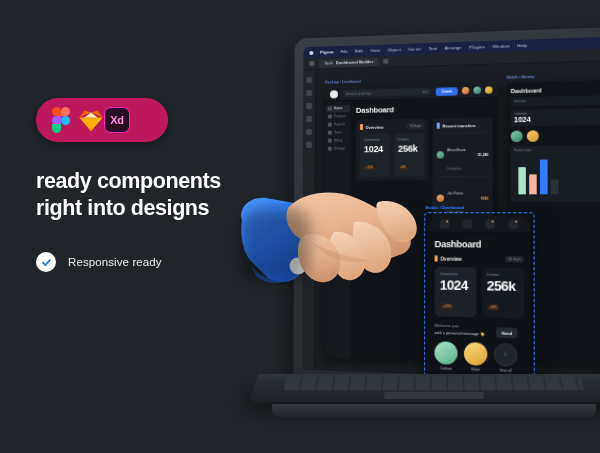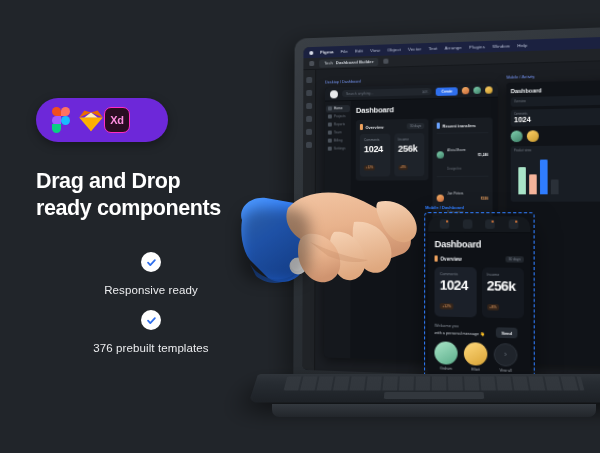--- a/index.html
+++ b/index.html
@@ -10,21 +10,21 @@
     overflow: hidden;
     position: relative;
   }
   .stage { position: absolute; inset: 0; }
 
   
   .promo { position: absolute; left: 36px; top: 98px; width: 230px; z-index: 40; }
 
   .app-pills {
     display: flex; align-items: center; 
-    background: #6d28d9;
+    background: #be185d;
     border-radius: 30px;
     padding: 10px 16px;
     width: 132px; height: 44px;
     box-shadow: 0 3px 10px rgba(0,0,0,.35);
   }
   .icon-wrap { width: 26px; height: 26px; position: relative; flex: 0 0 auto; }
 
   
   .fig { position: relative; width: 18px; height: 26px; margin: 0 auto; }
   .fig i { position: absolute; display: block; }
@@ -45,21 +45,21 @@
   .headline {
     margin-top: 26px;
     color: #ffffff;
     font-size: 21.5px;
     font-weight: 700;
     line-height: 27px;
     letter-spacing: -.4px;
   }
 
   .features { margin-top: 30px; display: flex; flex-direction: column; gap: 14px; }
-  .feature { display: flex; align-items: center; gap: 12px; flex-direction: column; }
+  .feature { display: flex; align-items: center; gap: 12px; }
   .check {
     width: 20px; height: 20px; border-radius: 50%;
     background: #ffffff; flex: 0 0 auto;
     display: flex; align-items: center; justify-content: center;
   }
   .check svg { display: block; }
   .feature-label { color: #ebecee; font-size: 11.5px; font-weight: 500; letter-spacing: .1px; }
 
   
   .laptop { position: absolute; left: 258px; top: 38px; width: 352px; height: 400px; z-index: 5; }
@@ -296,40 +296,32 @@
           <path d="M1.2 9.6 6.4 2.4 13 4.6z" fill="#ea6c00"></path>
           <path d="M24.8 9.6 19.6 2.4 13 4.6z" fill="#ea6c00"></path>
           <path d="M6.4 9.6h13.2L13 23.2z" fill="#fdad00"></path>
           <path d="M6.4 9.6 13 4.6l6.6 5z" fill="#feeeb7"></path>
         </svg>
       </span>
       <span class="icon-wrap xd">Xd</span>
     </div>
 
     <div class="headline">
-      <div>Drag and Drop</div>
       <div>ready components</div>
+      <div>right into designs</div>
     </div>
 
     <div class="features">
       <div class="feature">
         <span class="check">
           <svg width="11" height="11" viewBox="0 0 12 12">
               <path d="M2.2 6.2l2.5 2.6 5-5.4" stroke="#2f6fed" stroke-width="1.9" fill="none" stroke-linecap="round" stroke-linejoin="round"></path>
             </svg>
         </span>
         <span class="feature-label">Responsive ready</span>
-      </div>
-      <div class="feature">
-        <span class="check">
-          <svg width="11" height="11" viewBox="0 0 12 12">
-              <path d="M2.2 6.2l2.5 2.6 5-5.4" stroke="#2f6fed" stroke-width="1.9" fill="none" stroke-linecap="round" stroke-linejoin="round"></path>
-            </svg>
-        </span>
-        <span class="feature-label">376 prebuilt templates</span>
       </div>
     </div>
   </div>
 
   <div class="laptop">
 
     <div class="lid">
       <div class="screen">
 
         <div class="menubar">

